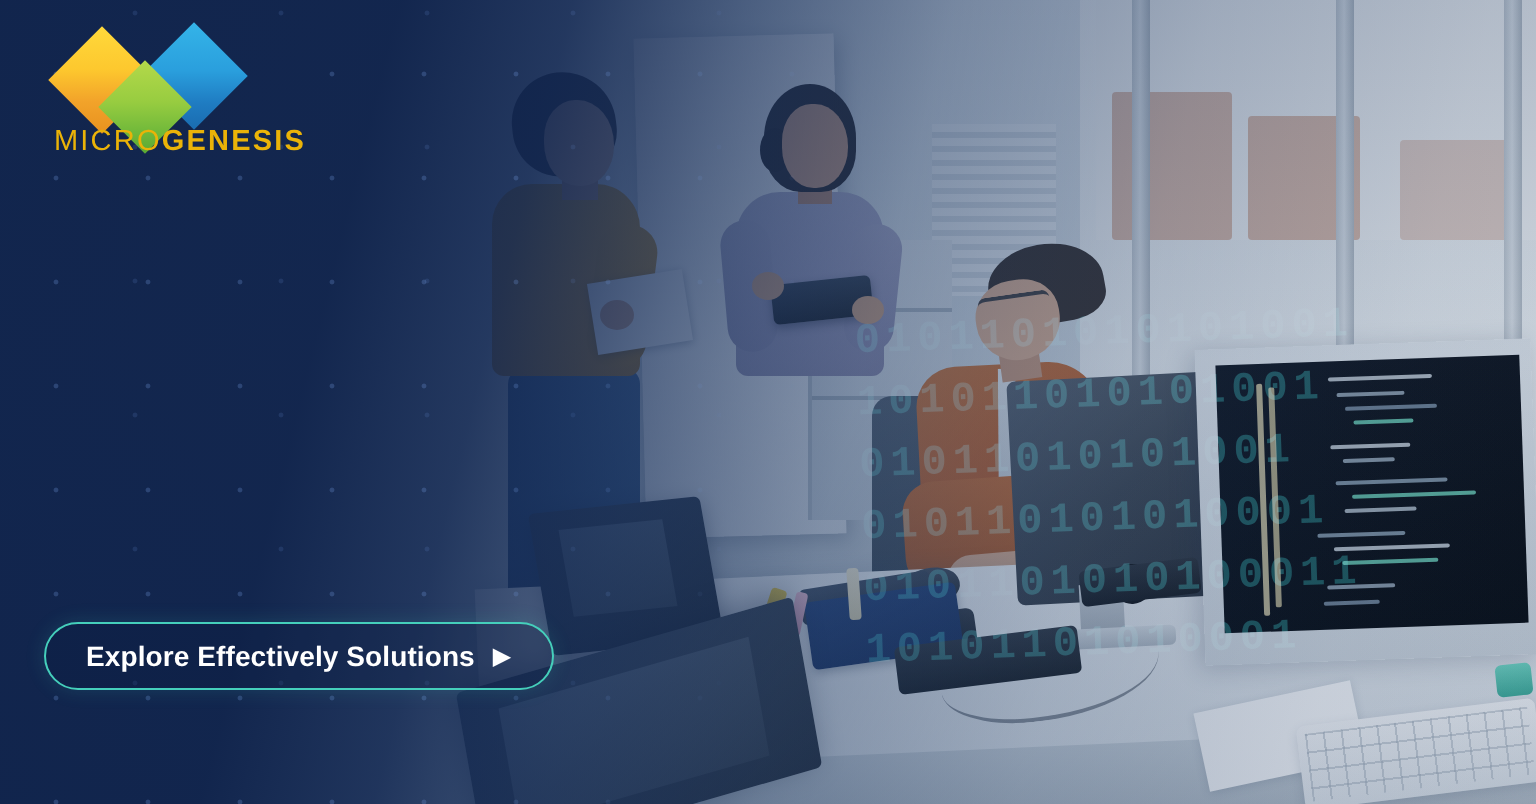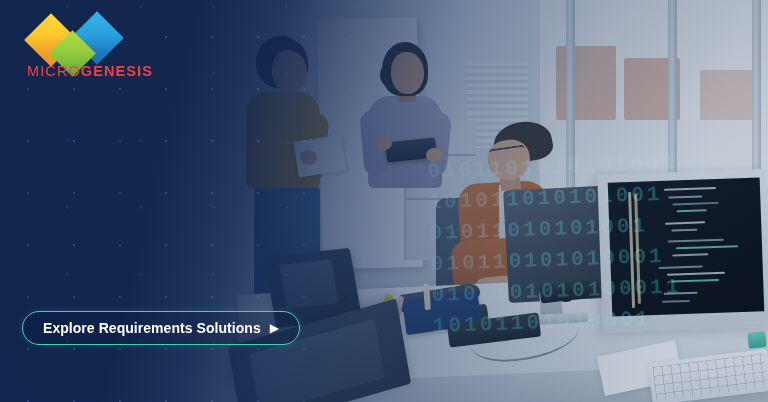--- a/index.html
+++ b/index.html
@@ -478,21 +478,21 @@
   }
   .dia-green {
     left: 30px; top: 22px; width: 33px; height: 33px;
     background:
       linear-gradient(135deg, #b4d94a 0%, #97cc40 45%, #6fb83a 78%, #59a833 100%);
   }
   .logo-word {
     position: absolute; left: 1px; top: 48px;
     font-size: 14.5px;
     letter-spacing: 1.1px;
-    color: #ef4444;
+    color: #eab308;
     white-space: nowrap;
   }
   .lw-light { font-weight: 400; }
   .lw-bold  { font-weight: 700; }
 
   
   .headline {
     position: absolute; left: 36px; top: 124px;
     margin: 0;
     font-size: 35px;
@@ -656,18 +656,18 @@
       <div class="logo-marks">
         <div class="dia dia-yellow"></div>
         <div class="dia dia-blue"></div>
         <div class="dia dia-green"></div>
       </div>
       <div class="logo-word"><span class="lw-light">MICRO</span><span class="lw-bold">GENESIS</span></div>
     </div>
 
 
     <div class="cta">
-      <span class="cta-label">Explore Requirements Solutions</span>
+      <span class="cta-label">Explore Effectively Solutions</span>
       <span class="cta-arrow">▶</span>
     </div>
 
   </div>
 </div>
 
 </body></html>

